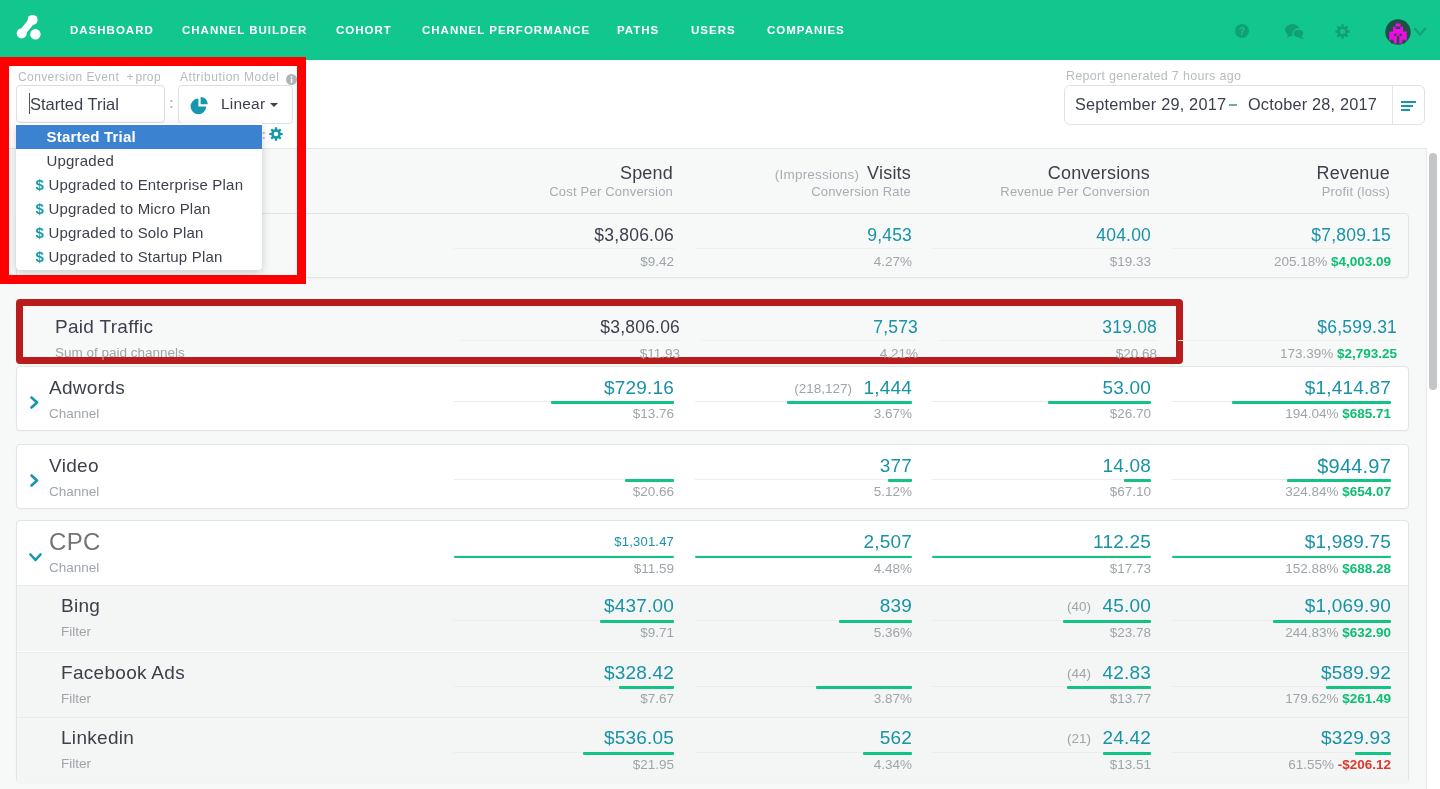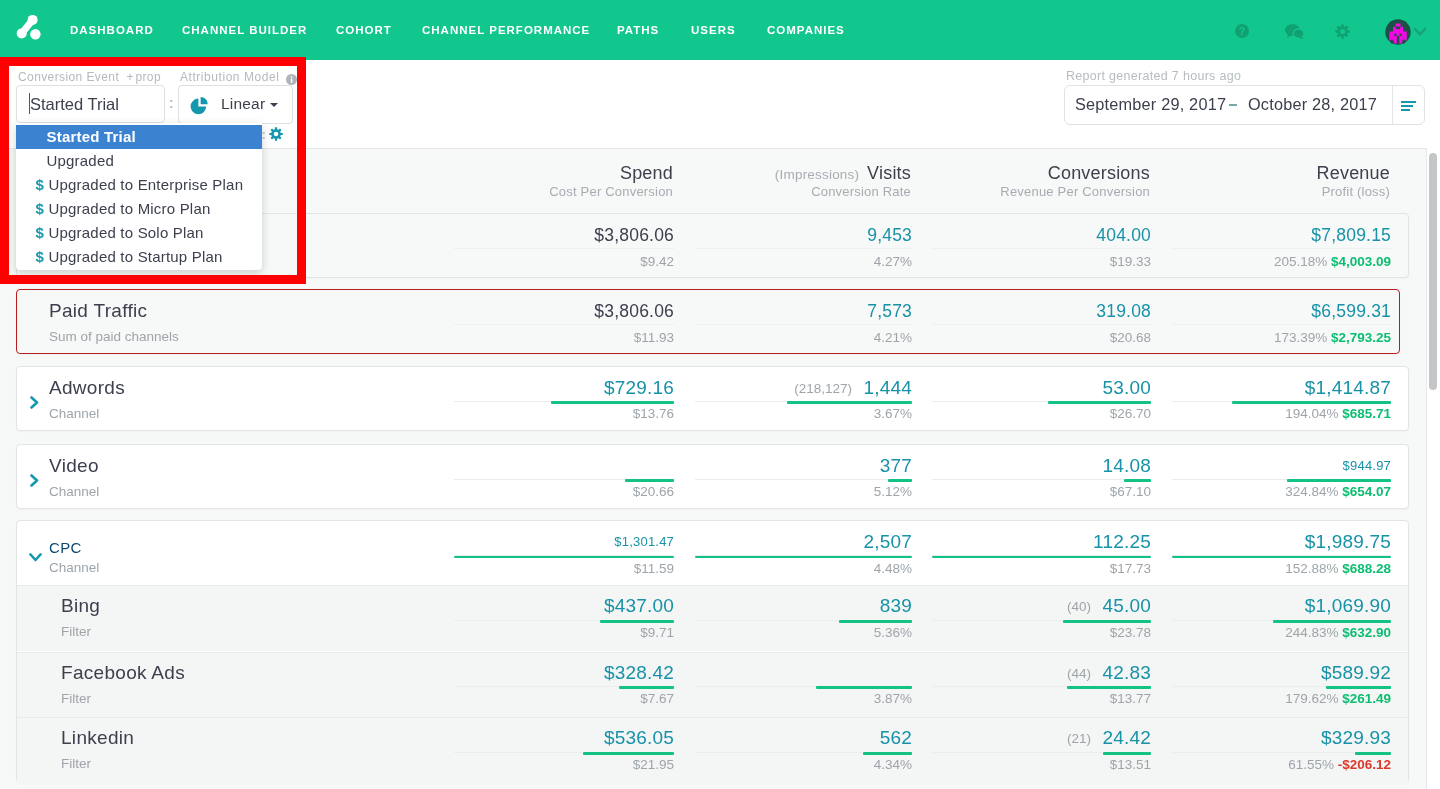--- a/index.html
+++ b/index.html
@@ -66,21 +66,21 @@
     <div style="position:absolute;left:678px;top:34.4px;width:217px;height:1px;background:#eef0f0"></div>
     <div style="position:absolute;left:645px;top:10.5px;width:250px;text-align:right;font-size:17.5px;line-height:20px;color:#1792a7;letter-spacing:.2px">9,453</div>
     <div style="position:absolute;left:645px;top:40.5px;width:250px;text-align:right;font-size:13.5px;line-height:14px;color:#9ea5aa">4.27%</div>
     <div style="position:absolute;left:915px;top:34.4px;width:219px;height:1px;background:#eef0f0"></div>
     <div style="position:absolute;left:884px;top:10.5px;width:250px;text-align:right;font-size:17.5px;line-height:20px;color:#1792a7;letter-spacing:.2px">404.00</div>
     <div style="position:absolute;left:884px;top:40.5px;width:250px;text-align:right;font-size:13.5px;line-height:14px;color:#9ea5aa">$19.33</div>
     <div style="position:absolute;left:1155px;top:34.4px;width:219px;height:1px;background:#eef0f0"></div>
     <div style="position:absolute;left:1124px;top:10.5px;width:250px;text-align:right;font-size:17.5px;line-height:20px;color:#1792a7;letter-spacing:.2px">$7,809.15</div>
     <div style="position:absolute;left:1094px;top:40.5px;width:280px;text-align:right;font-size:13.5px;line-height:14px;color:#9ea5aa">205.18% <b style="color:#0cbe71;font-weight:bold">$4,003.09</b></div>
   </div>
-<div class="abs" style="left:16px;top:289px;width:1384px;height:65px;background:#f7f8f8;border:1px solid #b91c1c;border-radius:4px;z-index:2;box-shadow:0 1px 2px rgba(0,0,0,.03)">
+<div class="abs" style="left:16px;top:299px;width:1167px;height:65px;background:#f7f8f8;border:7px solid #b91c1c;border-radius:4px;z-index:2;box-shadow:0 1px 2px rgba(0,0,0,.03)">
     <div style="position:absolute;left:32px;top:11px;font-size:19px;line-height:20px;color:#3c3f4c;letter-spacing:.3px">Paid Traffic</div>
     <div style="position:absolute;left:32px;top:40px;font-size:13.5px;line-height:14px;color:#9ea5aa">Sum of paid channels</div>
     <div style="position:absolute;left:437px;top:34.4px;width:220px;height:1px;background:#eef0f0"></div>
     <div style="position:absolute;left:407px;top:10.5px;width:250px;text-align:right;font-size:17.5px;line-height:20px;color:#3c3f4c;letter-spacing:.2px">$3,806.06</div>
     <div style="position:absolute;left:407px;top:40.5px;width:250px;text-align:right;font-size:13.5px;line-height:14px;color:#9ea5aa">$11.93</div>
     <div style="position:absolute;left:678px;top:34.4px;width:217px;height:1px;background:#eef0f0"></div>
     <div style="position:absolute;left:645px;top:10.5px;width:250px;text-align:right;font-size:17.5px;line-height:20px;color:#1792a7;letter-spacing:.2px">7,573</div>
     <div style="position:absolute;left:645px;top:40.5px;width:250px;text-align:right;font-size:13.5px;line-height:14px;color:#9ea5aa">4.21%</div>
     <div style="position:absolute;left:915px;top:34.4px;width:219px;height:1px;background:#eef0f0"></div>
     <div style="position:absolute;left:884px;top:10.5px;width:250px;text-align:right;font-size:17.5px;line-height:20px;color:#1792a7;letter-spacing:.2px">319.08</div>
@@ -125,31 +125,31 @@
     <div style="position:absolute;left:678px;top:34.4px;width:217px;height:1px;background:#ebeded"></div>
     <div style="position:absolute;left:871.1px;top:34.6px;width:23.9px;height:2.7px;background:#12c383;border-radius:1px"></div>
     <div style="position:absolute;left:645px;top:11px;width:250px;text-align:right;font-size:19px;line-height:20px;color:#1792a7;letter-spacing:.2px">377</div>
     <div style="position:absolute;left:645px;top:40.5px;width:250px;text-align:right;font-size:13.5px;line-height:14px;color:#9ea5aa">5.12%</div>
     <div style="position:absolute;left:915px;top:34.4px;width:219px;height:1px;background:#ebeded"></div>
     <div style="position:absolute;left:1106.6px;top:34.6px;width:27.4px;height:2.7px;background:#12c383;border-radius:1px"></div>
     <div style="position:absolute;left:884px;top:11px;width:250px;text-align:right;font-size:19px;line-height:20px;color:#1792a7;letter-spacing:.2px">14.08</div>
     <div style="position:absolute;left:884px;top:40.5px;width:250px;text-align:right;font-size:13.5px;line-height:14px;color:#9ea5aa">$67.10</div>
     <div style="position:absolute;left:1155px;top:34.4px;width:219px;height:1px;background:#ebeded"></div>
     <div style="position:absolute;left:1270.0px;top:34.6px;width:104.0px;height:2.7px;background:#12c383;border-radius:1px"></div>
-    <div style="position:absolute;left:1124px;top:11px;width:250px;text-align:right;font-size:13px;line-height:20px;color:#1792a7;letter-spacing:.2px">$944.97</div>
+    <div style="position:absolute;left:1124px;top:11px;width:250px;text-align:right;font-size:20px;line-height:20px;color:#1792a7;letter-spacing:.2px">$944.97</div>
     <div style="position:absolute;left:1094px;top:40.5px;width:280px;text-align:right;font-size:13.5px;line-height:14px;color:#9ea5aa">324.84% <b style="color:#0cbe71;font-weight:bold">$654.07</b></div>
   </div>
 <div class="abs" style="left:16px;top:520px;width:1393px;height:263px;background:#fff;border:1px solid #e2e4e5;border-radius:4px;z-index:2;box-shadow:0 1px 2px rgba(0,0,0,.03)">
     <div style="position:absolute;left:0;top:64.4px;width:1391px;height:66.1px;background:#f4f5f5;border-top:1px solid #e9ebeb"></div>
     <div style="position:absolute;left:0;top:130.5px;width:1391px;height:65.9px;background:#f4f5f5;border-top:1px solid #e9ebeb"></div>
     <div style="position:absolute;left:0;top:196.4px;width:1391px;height:65.6px;background:#f4f5f5;border-top:1px solid #e9ebeb"></div>
     <svg style="position:absolute;left:12px;top:31px" width="13" height="10" viewBox="0 0 13 10">
       <polyline points="1.5,2.5 6.5,8 11.5,2.5" fill="none" stroke="#1598ad" stroke-width="2.6" stroke-linecap="round" stroke-linejoin="round"></polyline>
     </svg>
-    <div style="position:absolute;left:32px;top:17px;font-size:15px;line-height:20px;color:#0c4a6e;letter-spacing:.3px">CPC</div>
+    <div style="position:absolute;left:32px;top:11px;font-size:24px;line-height:20px;color:#737373;letter-spacing:.3px">CPC</div>
     <div style="position:absolute;left:32px;top:40px;font-size:13.5px;line-height:14px;color:#9ea5aa">Channel</div>
     <div style="position:absolute;left:437px;top:34.4px;width:220px;height:1px;background:#ebeded"></div>
     <div style="position:absolute;left:437.0px;top:34.6px;width:220.0px;height:2.7px;background:#12c383;border-radius:1px"></div>
     <div style="position:absolute;left:407px;top:11px;width:250px;text-align:right;font-size:13px;line-height:20px;color:#1792a7;letter-spacing:.2px">$1,301.47</div>
     <div style="position:absolute;left:407px;top:40.5px;width:250px;text-align:right;font-size:13.5px;line-height:14px;color:#9ea5aa">$11.59</div>
     <div style="position:absolute;left:678px;top:34.4px;width:217px;height:1px;background:#ebeded"></div>
     <div style="position:absolute;left:678.0px;top:34.6px;width:217.0px;height:2.7px;background:#12c383;border-radius:1px"></div>
     <div style="position:absolute;left:645px;top:11px;width:250px;text-align:right;font-size:19px;line-height:20px;color:#1792a7;letter-spacing:.2px">2,507</div>
     <div style="position:absolute;left:645px;top:40.5px;width:250px;text-align:right;font-size:13.5px;line-height:14px;color:#9ea5aa">4.48%</div>
     <div style="position:absolute;left:915px;top:34.4px;width:219px;height:1px;background:#ebeded"></div>

